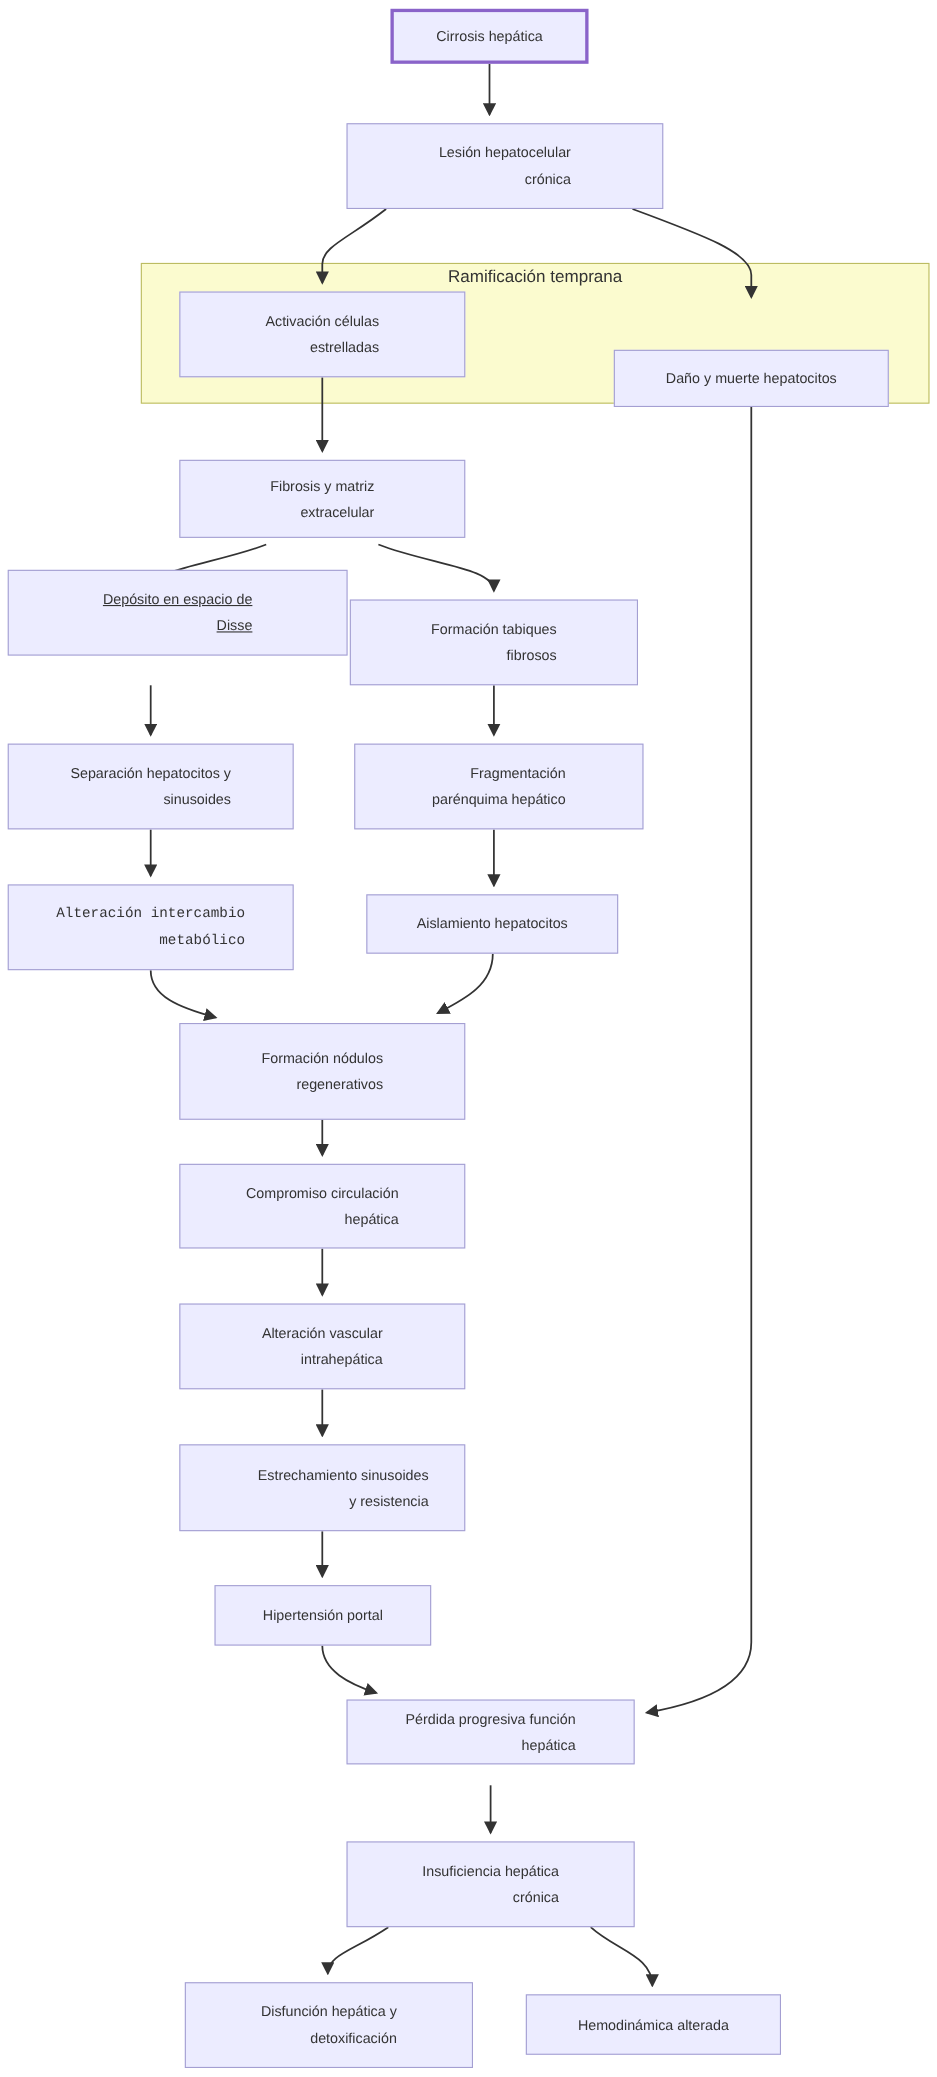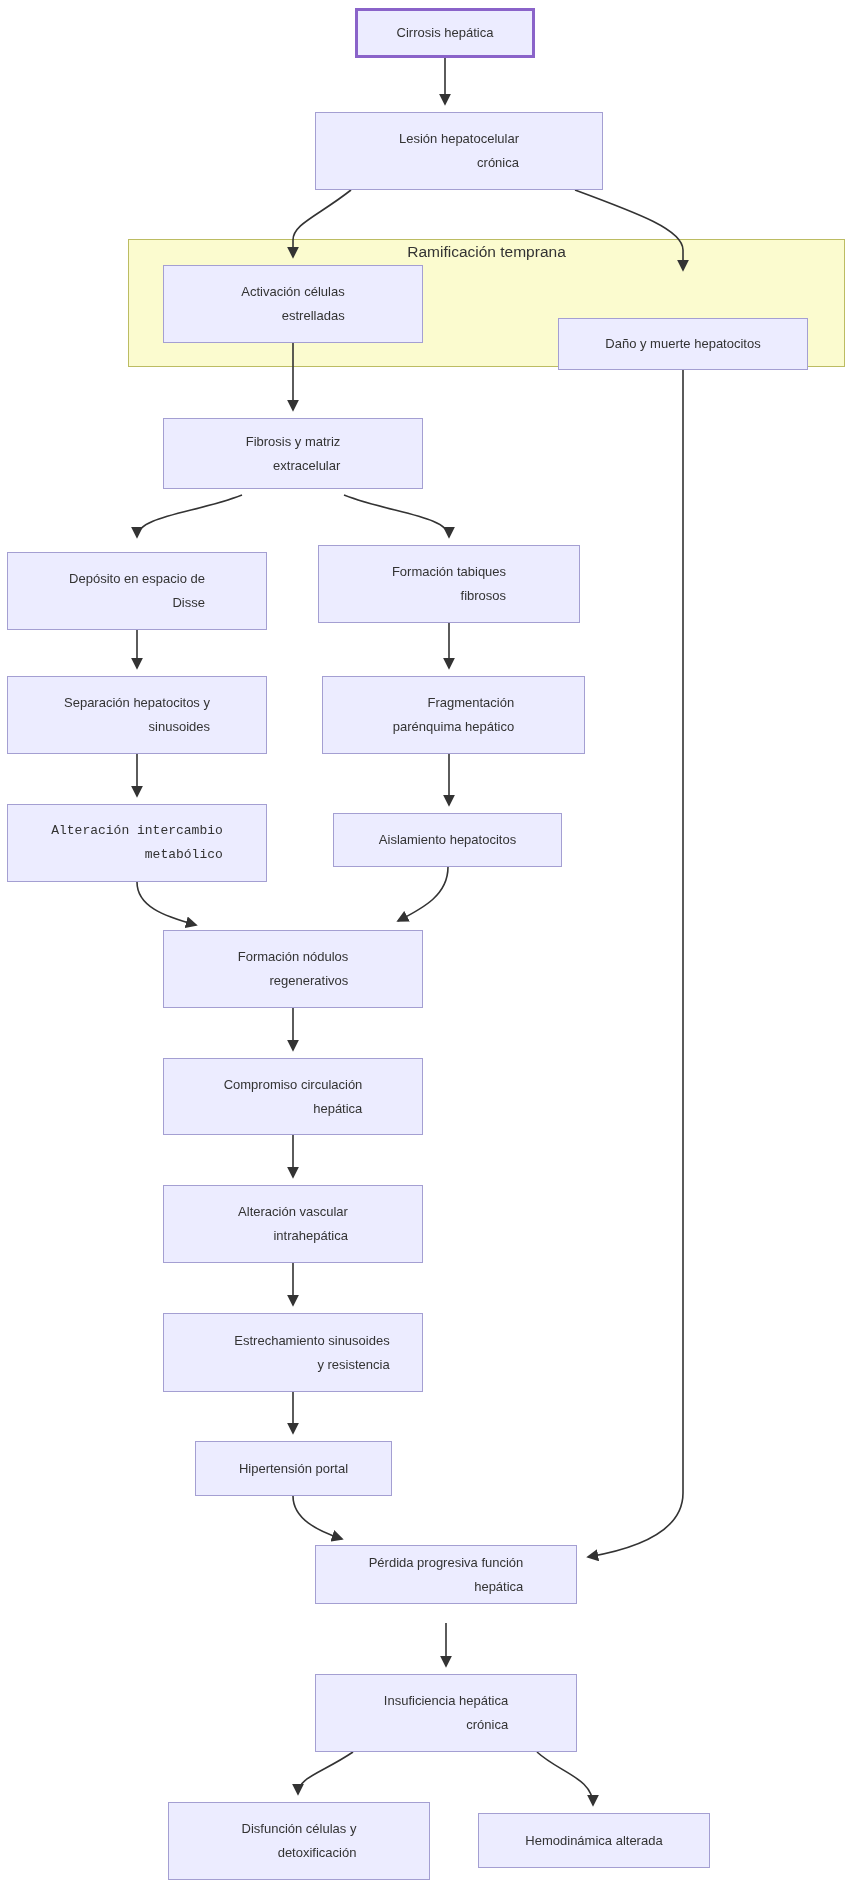--- a/index.html
+++ b/index.html
@@ -99,42 +99,42 @@
 
   <div id="nodes">
       <div class="node emphasis" style="left: 355px; top: 8px; width: 180px; height: 50px;">Cirrosis hepática</div>
       <div class="node" style="left: 315px; top: 112px; width: 288px; height: 78px;">Lesión hepatocelular
 crónica</div>
       <div class="node" style="left: 163px; top: 265px; width: 260px; height: 78px;">Activación células
 estrelladas</div>
       <div class="node" style="left: 558px; top: 278px; width: 250px; height: 52px; margin-top: 40px;">Daño y muerte hepatocitos</div>
       <div class="node" style="left: 163px; top: 418px; width: 260px; height: 71px;">Fibrosis y matriz
 extracelular</div>
-      <div class="node" style="left: 7px; top: 552px; width: 260px; height: 78px;">Depósito en espacio de
+      <div class="node" style="left: 7px; top: 518px; width: 309px; height: 78px; text-decoration: underline;">Depósito en espacio de
 Disse</div>
       <div class="node" style="left: 318px; top: 545px; width: 262px; height: 78px;">Formación tabiques
 fibrosos</div>
       <div class="node" style="left: 7px; top: 676px; width: 260px; height: 78px;">Separación hepatocitos y
 sinusoides</div>
       <div class="node" style="left: 322px; top: 676px; width: 263px; height: 78px;">Fragmentación
 parénquima hepático</div>
       <div class="node" style="left: 7px; top: 804px; width: 260px; height: 78px; font-family: Liberation Mono, monospace;">Alteración intercambio
 metabólico</div>
       <div class="node" style="left: 333px; top: 813px; width: 229px; height: 54px;">Aislamiento hepatocitos</div>
-      <div class="node" style="left: 163px; top: 930px; width: 260px; height: 78px;">Formación nódulos
+      <div class="node" style="left: 163px; top: 930px; width: 260px; height: 88px;">Formación nódulos
 regenerativos</div>
       <div class="node" style="left: 163px; top: 1058px; width: 260px; height: 77px;">Compromiso circulación
 hepática</div>
       <div class="node" style="left: 163px; top: 1185px; width: 260px; height: 78px;">Alteración vascular
 intrahepática</div>
       <div class="node" style="left: 163px; top: 1313px; width: 260px; height: 79px; padding-left: 48px;">Estrechamiento sinusoides
 y resistencia</div>
       <div class="node" style="left: 195px; top: 1441px; width: 197px; height: 55px;">Hipertensión portal</div>
       <div class="node" style="left: 315px; top: 1545px; width: 262px; height: 59px;">Pérdida progresiva función
 hepática</div>
       <div class="node" style="left: 315px; top: 1674px; width: 262px; height: 78px;">Insuficiencia hepática
 crónica</div>
-      <div class="node" style="left: 168px; top: 1802px; width: 262px; height: 78px;">Disfunción células y
+      <div class="node" style="left: 168px; top: 1802px; width: 262px; height: 78px;">Disfunción hepática y
 detoxificación</div>
       <div class="node" style="left: 478px; top: 1813px; width: 232px; height: 55px;">Hemodinámica alterada</div>
     </div>
 
 </div>
 
 </body></html>

